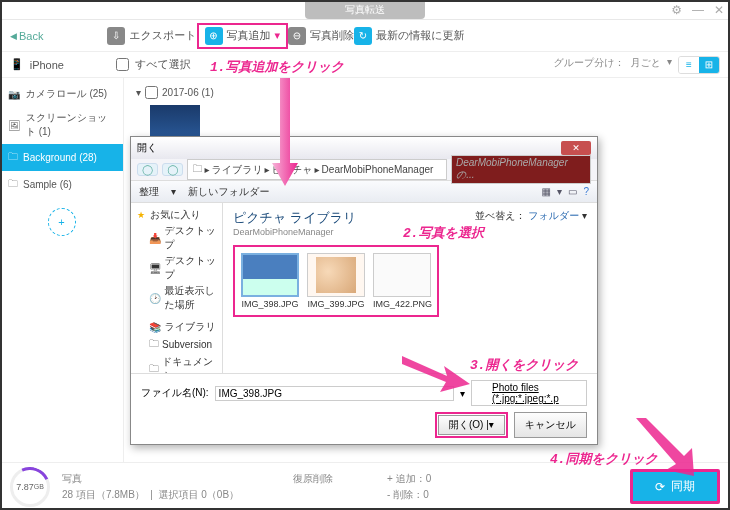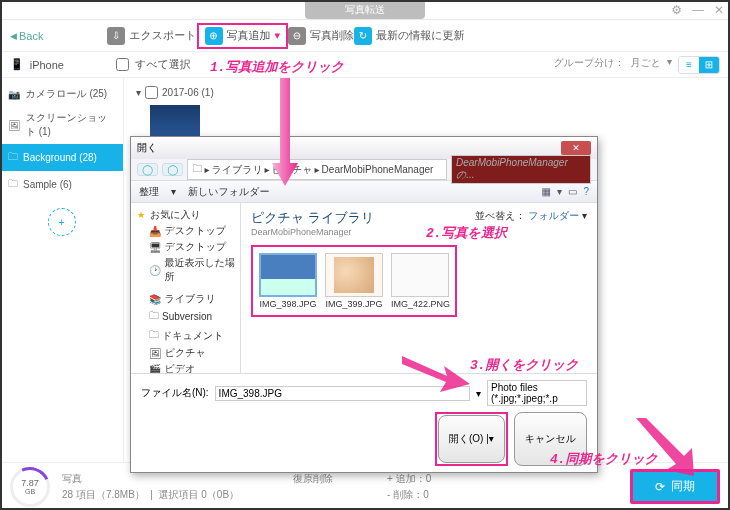--- a/index.html
+++ b/index.html
@@ -37,59 +37,59 @@
 .sidebar { width: 124px; border-right: 1px solid #eee; padding: 4px 0; }
 .sb-item { padding: 5px 8px; display: flex; align-items: center; gap: 5px; font-size: 10px; color: #555; }
 .sb-item.sel { background: #17b3e8; color: #fff; }
 .sb-add { margin: 10px auto; width: 28px; height: 28px; border: 1px dashed #17b3e8; border-radius: 50%; display: flex; align-items: center; justify-content: center; color: #17b3e8; }
 .content { flex: 1; padding: 8px 12px; position: relative; }
 .group-row { display: flex; align-items: center; gap: 4px; font-size: 10px; color: #555; margin-bottom: 6px; }
 .thumb { width: 50px; height: 36px; background: linear-gradient(#1a3a6a, #2a5a9a); margin-left: 14px; }
 
 
 .bottom { position: absolute; left: 0; right: 0; bottom: 0; height: 48px; background: #fff; border-top: 1px solid #eee; display: flex; align-items: center; padding: 0 10px; }
-.storage { width: 40px; height: 40px; border: 3px solid #eee; border-radius: 50%; display: flex; flex-direction: column; align-items: center; justify-content: center; font-size: 9px; color: #666; position: relative; }
+.storage { width: 40px; height: 40px; border: 3px solid #eee; border-radius: 50%; display: flex; align-items: center; justify-content: center; font-size: 9px; color: #666; position: relative; }
 .storage::after { content: ""; position: absolute; inset: -3px; border-radius: 50%; border: 3px solid transparent; border-top-color: #84d; transform: rotate(20deg); }
 .bottom-info { margin-left: 12px; display: flex; gap: 54px; font-size: 10px; color: #888; flex: 1; }
 .bi-col { display: flex; flex-direction: column; gap: 2px; align-items: flex-start; }
 .sync-btn { background: #17b3e8; color: #fff; padding: 6px 22px; border-radius: 2px; display: flex; align-items: center; gap: 6px; border: 3px solid #ec268f; font-size: 12px; }
 
 
 .dialog { position: absolute; left: 130px; top: 136px; width: 468px; background: #fff; border: 1px solid #888; box-shadow: 2px 3px 8px rgba(0,0,0,0.3); z-index: 50; }
 .dlg-title { height: 22px; background: linear-gradient(#fff, #e8e8ef); display: flex; align-items: center; justify-content: space-between; padding: 0 6px; font-size: 10px; }
 .dlg-close { width: 30px; height: 14px; background: #c74f4f; color: #fff; display: flex; align-items: center; justify-content: center; border-radius: 2px; font-size: 9px; }
 .dlg-nav { height: 22px; background: #f4f4f8; display: flex; align-items: center; padding: 0 6px; gap: 4px; font-size: 10px; color: #444; border-bottom: 1px solid #ddd; }
 .dlg-nav .arrows { background: #e5f2f9; border: 1px solid #cde; border-radius: 3px; padding: 0 4px; color: #5a9; }
 .dlg-nav .path { background: #fff; border: 1px solid #ccc; flex: 1; padding: 1px 4px; display: flex; align-items: center; gap: 2px; }
 .dlg-nav .search { background: #7f1d1d; border: 1px solid #ccc; width: 140px; padding: 1px 4px; color: #aaa; font-style: italic; }
 .dlg-tb { height: 22px; background: linear-gradient(#fafbfd, #e9ecf2); display: flex; align-items: center; padding: 0 8px; gap: 29px; font-size: 10px; color: #333; border-bottom: 1px solid #ddd; justify-content: space-between; }
 .dlg-body { display: flex; height: 170px; }
-.dlg-tree { width: 110px; border-right: 1px solid #ddd; padding: 4px; font-size: 10px; overflow: hidden; }
+.dlg-tree { width: 92px; border-right: 1px solid #ddd; padding: 4px; font-size: 10px; overflow: hidden; }
 .tree-grp { margin-bottom: 6px; }
 .tree-item { padding: 1px 0 1px 14px; display: flex; gap: 3px; align-items: center; color: #333; }
 .tree-item.star::before { content: "★"; color: #f5b301; margin-left: -12px; margin-right: 2px; font-size: 9px; }
 .dlg-files { flex: 1; padding: 6px 10px; }
 .lib-hdr { display: flex; justify-content: space-between; align-items: flex-start; }
 .lib-title { color: #1a4a7a; font-size: 13px; text-align: center; }
 .lib-sub { color: #888; font-size: 9px; }
 .sort { font-size: 10px; color: #333; }
 .sort a { color: #2a6ab0; }
 .file-grid { display: flex; gap: 8px; margin-top: 8px; border: 2px solid #ec268f; padding: 6px; width: fit-content; }
 .file { width: 58px; text-align: center; font-size: 9px; color: #333; }
 .file .fthumb { width: 58px; height: 44px; border: 1px solid #ccc; margin-bottom: 2px; display: flex; align-items: center; justify-content: center; }
 .f1 .fthumb { background: linear-gradient(#4a7fbf 60%, #cfe 60%); border: 2px solid #7ab0e0; }
 .f2 .fthumb { background: #fff7f0; }
 .f2 .fthumb::after { content: ""; width: 40px; height: 36px; background: radial-gradient(circle at 30% 40%, #f7d9b8, #d9a878); }
 .f3 .fthumb { background: #fafafa; }
 .dlg-foot { padding: 6px 10px; border-top: 1px solid #ddd; }
 .fname-row { display: flex; align-items: center; gap: 6px; font-size: 10px; }
 .fname-row input { flex: 1; border: 1px solid #ccc; padding: 1px 3px; font-size: 10px; }
-.ftype { width: 100px; border: 1px solid #ccc; padding: 1px 3px; font-size: 10px; }
+.ftype { width: 116px; border: 1px solid #ccc; padding: 1px 20px; font-size: 10px; text-decoration: underline; }
 .btn-row { display: flex; justify-content: flex-end; gap: 6px; margin-top: 6px; }
-.dlg-btn { border: 1px solid #999; background: linear-gradient(#fdfdfd, #e5e5e5); padding: 16px 10px; font-size: 10px; border-radius: 8px; }
+.dlg-btn { border: 1px solid #999; background: linear-gradient(#fdfdfd, #e5e5e5); padding: 2px 10px; font-size: 10px; border-radius: 0; }
 .open-sel { border: 2px solid #ec268f; padding: 1px; display: inline-flex; }
 
 
 .annot { position: absolute; color: #ec268f; font-weight: bold; font-size: 13px; z-index: 100; pointer-events: none; font-style: italic; font-family: Liberation Mono, monospace; }
 .arrow { position: absolute; z-index: 90; pointer-events: none; }
 </style>
 </head>
 <body>
 
 <div class="border-frame"></div>
@@ -285,21 +285,21 @@
     <div class="btn-row">
       <span class="open-sel">
           <button class="dlg-btn"><span>開く(O)</span> |▾</button>
         </span>
       <button class="dlg-btn">キャンセル</button>
     </div>
   </div>
 </div>
 
 <div class="annot" style="left:210px; top:58px;">1.写真追加をクリック</div>
-<div class="annot" style="left:426px; top:224px;">2.写真を選択</div>
+<div class="annot" style="left:403px; top:224px;">2.写真を選択</div>
 <div class="annot" style="left:470px; top:356px;">3.開くをクリック</div>
 <div class="annot" style="left:550px; top:450px;">4.同期をクリック</div>
 
 <svg class="arrow" style="left:270px; top:78px;" width="30" height="110">
     <defs>
       <linearGradient id="g1">
         <stop offset="0" stop-color="#f7b4d9"></stop>
         <stop offset="1" stop-color="#ec268f"></stop>
       </linearGradient>
     </defs>

